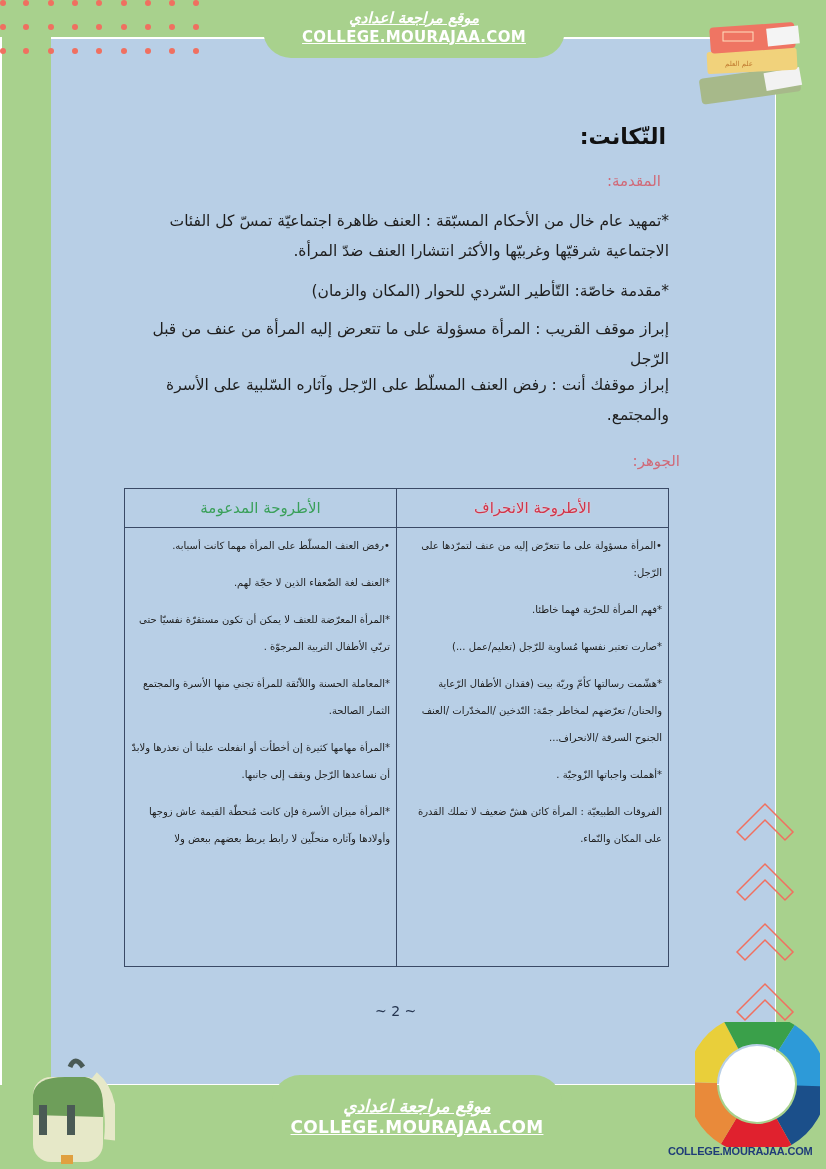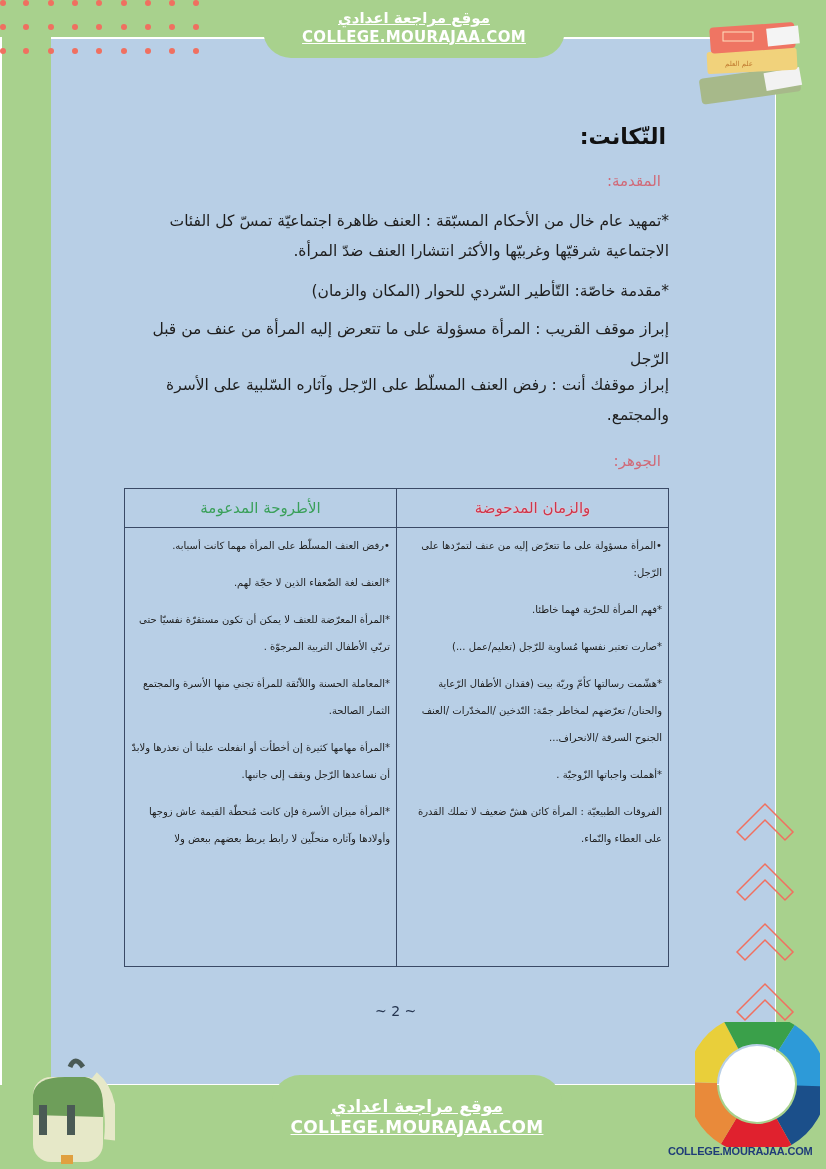--- a/index.html
+++ b/index.html
@@ -6,21 +6,21 @@
     body { width:826px; height:1169px; position:relative; overflow:hidden; background:#a8d18d; font-family:"DejaVu Sans", sans-serif; }
     .dots { position:absolute; left:0; top:0; width:210px; height:56px; }
     .dot { position:absolute; width:6px; height:6px; border-radius:50%; background:#f07060; }
     .white-frame { position:absolute; left:0; top:37px; width:776px; height:1048px; background:#ffffff; }
     .green-left { position:absolute; left:2px; top:37px; width:49px; height:1050px; background:#a8d18d; }
     .page { position:absolute; left:51px; top:39px; width:724px; height:1045px; background:#b8cfe6; }
     .green-right { position:absolute; left:776px; top:37px; width:50px; height:1132px; background:#a8d18d; }
     .green-bottom { position:absolute; left:0; top:1087px; width:826px; height:82px; background:#a8d18d; }
     .tab-top { position:absolute; left:263px; top:0; width:302px; height:58px; background:#a8d18d; border-radius:0 0 28px 28px; text-align:center; color:#ffffff; }
     .tab-bottom { position:absolute; left:272px; top:1075px; width:290px; height:94px; background:#a8d18d; border-radius:28px 28px 0 0; text-align:center; color:#ffffff; }
-    .tab-ar { font-size:15px; font-weight:bold; text-decoration:underline; direction:rtl; line-height:19px; }
+    .tab-ar { font-size:15px; font-weight:bold; text-decoration:underline; direction:rtl; line-height:19px;font-style:italic; }
     .tab-en { font-size:15px; font-weight:bold; text-decoration:underline; letter-spacing:0.3px; line-height:19px; }
     .tab-top .tab-ar { margin-top:9px; }
     .tab-bottom .tab-ar { margin-top:22px; font-size:17px; }
     .tab-bottom .tab-en { font-size:17px; line-height:22px; }
     .title { position:absolute; right:160px; top:124px; font-size:22px; font-weight:bold; color:#111; direction:rtl; }
     .sec { font-size:15px; color:#d06a78; direction:rtl; position:absolute; }
     .para { position:absolute; direction:rtl; text-align:right; font-size:15.5px; line-height:30px; color:#1e1e1e; width:548px; right:157px; }
     table.essence { position:absolute; left:124px; top:488px; width:545px; border-collapse:collapse; direction:rtl; }
     table.essence th, table.essence td { border:1px solid #3a4a66; vertical-align:top; padding:4px 6px; text-align:right; font-size:10px; line-height:27px; color:#1e1e1e; }
     table.essence th { height:30px; font-weight:normal; text-align:center; font-size:15px; vertical-align:middle; }
@@ -89,38 +89,38 @@
 </svg>
 
 <div class="title">التّكانت:</div>
 <div class="sec" style="right:165px; top:172px;">المقدمة:</div>
 
 <div class="para" style="top:206px;">*تمهيد عام خال من الأحكام المسبّقة : العنف ظاهرة اجتماعيّة تمسّ كل الفئات الاجتماعية شرقيّها وغربيّها والأكثر انتشارا العنف ضدّ المرأة.</div>
 <div class="para" style="top:276px;">*مقدمة خاصّة: التّأطير السّردي للحوار (المكان والزمان)</div>
 <div class="para" style="top:314px;">إبراز موقف القريب : المرأة مسؤولة على ما تتعرض إليه المرأة من عنف من قبل الرّجل</div>
 <div class="para" style="top:370px;">إبراز موقفك أنت : رفض العنف المسلّط على الرّجل وآثاره السّلبية على الأسرة والمجتمع.</div>
 
-<div class="sec" style="right:165px; top:452px;">الجوهر:</div>
+<div class="sec" style="right:146px; top:452px;">الجوهر:</div>
 
 <table class="essence">
   <thead>
     <tr>
-      <th style="width:50%;"><span class="th-refuted">والزمان المدحوضة</span></th>
+      <th style="width:50%;"><span class="th-refuted">الأطروحة الانحراف</span></th>
       <th><span class="th-supported">الأطروحة المدعومة</span></th>
     </tr>
   </thead>
   <tbody>
     <tr>
       <td style="height:430px;">
         <div class="cell-item">•المرأة مسؤولة على ما تتعرّض إليه من عنف لتمرّدها على الرّجل:</div>
         <div class="cell-item">*فهم المرأة للحرّية فهما خاطئا.</div>
         <div class="cell-item">*صارت تعتبر نفسها مُساوية للرّجل (تعليم/عمل ...)</div>
         <div class="cell-item">*هشّمت رسالتها كأمّ وربّة بيت (فقدان الأطفال الرّعاية والحنان/ تعرّضهم لمخاطر جمّة: التّدخين /المخدّرات /العنف الجنوح السرقة /الانحراف...</div>
         <div class="cell-item">*أهملت واجباتها الزّوجيّة .</div>
-        <div class="cell-item">الفروقات الطبيعيّة : المرأة كائن هشّ ضعيف لا تملك القدرة على العطاء والنّماء.</div>
+        <div class="cell-item">الفروقات الطبيعيّة : المرأة كائن هشّ ضعيف لا تملك القدرة على المكان والنّماء.</div>
       </td>
       <td>
         <div class="cell-item">•رفض العنف المسلّط على المرأة مهما كانت أسبابه.</div>
         <div class="cell-item">*العنف لغة الضّعفاء الذين لا حجّة لهم.</div>
         <div class="cell-item">*المرأة المعرّضة للعنف لا يمكن أن تكون مستقرّة نفسيّا حتى تربّي الأطفال التربية المرجوّة .</div>
         <div class="cell-item">*المعاملة الحسنة واللاّئقة للمرأة تجني منها الأسرة والمجتمع الثمار الصالحة.</div>
         <div class="cell-item">*المرأة مهامها كثيرة إن أخطأت أو انفعلت علينا أن نعذرها ولابدّ أن نساعدها الرّجل ويقف إلى جانبها.</div>
         <div class="cell-item">*المرأة ميزان الأسرة فإن كانت مُنحطّة القيمة عاش زوجها وأولادها وآثاره منحلّين لا رابط يربط بعضهم ببعض ولا</div>
       </td>
     </tr>

